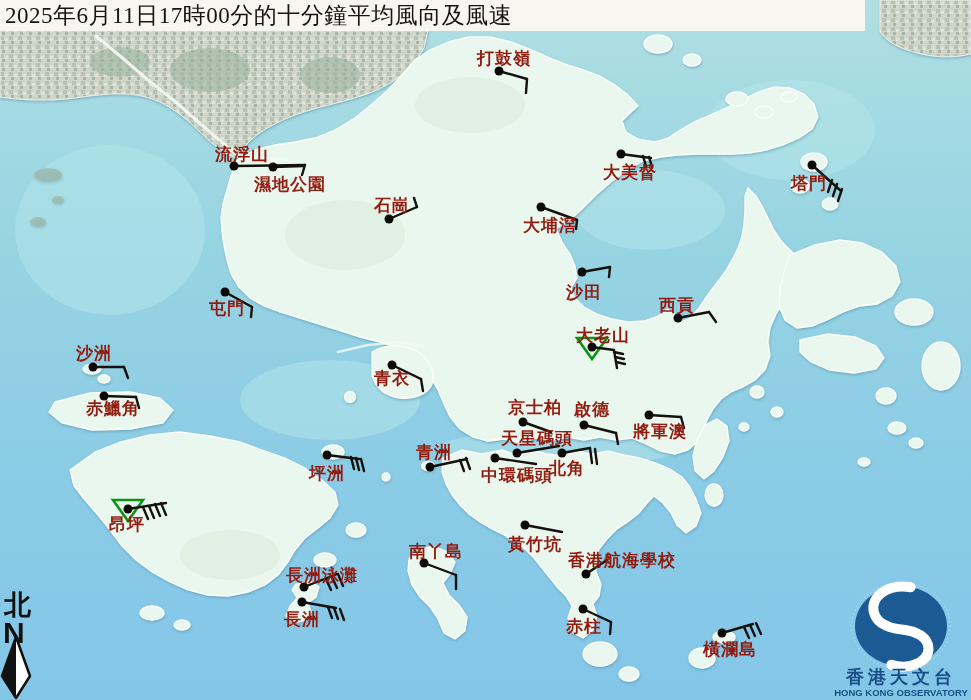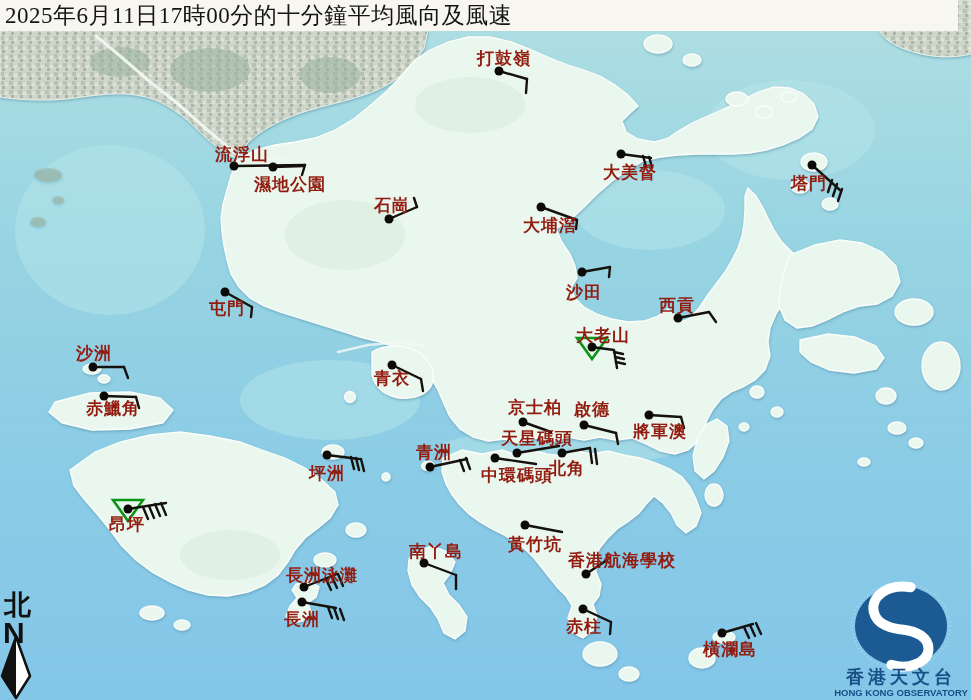--- a/index.html
+++ b/index.html
@@ -1,18 +1,18 @@
 <!DOCTYPE html>
 <html><head>
 <meta charset="utf-8">
 <style>
   html,body{margin:0;padding:0}
   .stage{position:relative;width:971px;height:700px;overflow:hidden;background:#8bc9e6;font-family:"Liberation Serif",serif}
   svg.layer{position:absolute;left:0;top:0}
-  .titlebar{position:absolute;left:0;top:0;width:958px;height:31px;background:#f8f6f1;z-index:5;display:flex;align-items:center}
+  .titlebar{position:absolute;left:0;top:0;width:865px;height:31px;background:#f8f6f1;z-index:5;display:flex;align-items:center}
   .titlebar span{font-size:23px;color:#141414;padding-left:5px;letter-spacing:.5px;white-space:nowrap;font-weight:500}
   .land{fill:#eaf7ee;stroke:#fbfefb;stroke-width:1.3}
   .urban{fill:url(#urbanpat);stroke:#e9efe9;stroke-width:1}
   .hill{fill:#9db4a0;opacity:.6}
   .ntgreen{fill:#ddeede;opacity:.8}
   .shallow{fill:#b6e5e9;opacity:.5}
   .river{fill:none;stroke:#f4f8f4;stroke-linecap:round}
   .staff{fill:none;stroke:#15120e;stroke-width:2.4;stroke-linecap:round;stroke-linejoin:round}
   .dot{fill:#0c0a07}
   .tri{fill:none;stroke:#0c9417;stroke-width:2.6}

